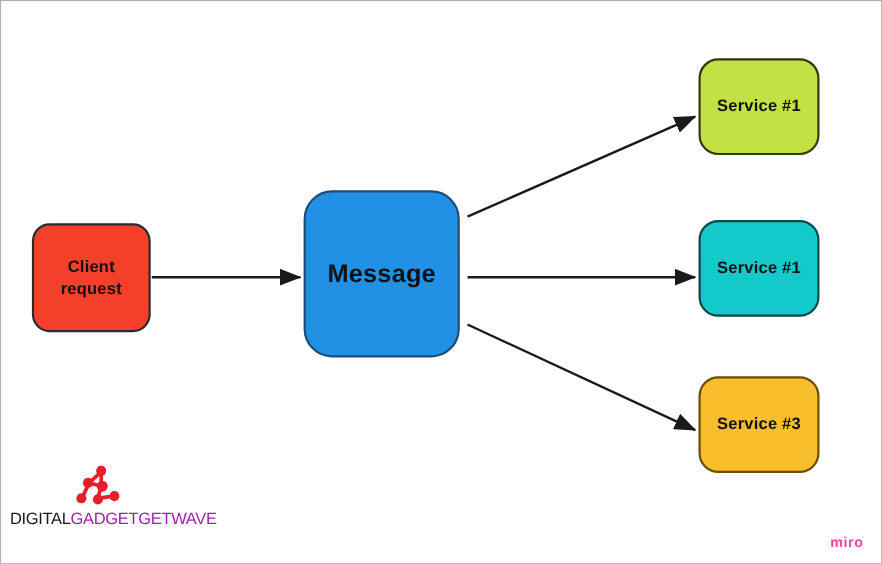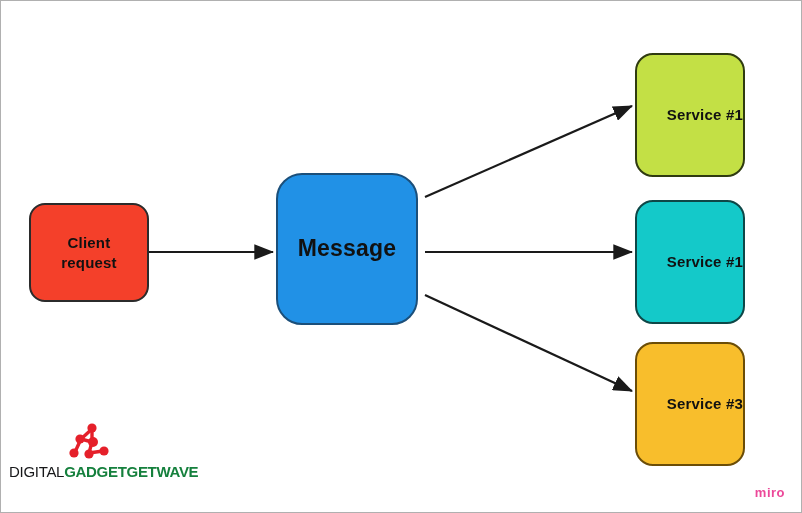--- a/index.html
+++ b/index.html
@@ -28,44 +28,43 @@
     border: 2px solid #1f1f1f;
     box-sizing: border-box;
     color: #111111;
     font-weight: bold;
     line-height: 1.3;
     letter-spacing: 0.2px;
   }
   .node-client {
     left: 28px;
     top: 202px;
-    width: 120px;
+    width: 108px;
     height: 99px;
     border-radius: 16px;
     background: #F4402A;
     border-color: #2b2b2b;
     font-size: 15px;
   }
   .node-broker {
     left: 275px;
     top: 172px;
     width: 142px;
     height: 152px;
     border-radius: 26px;
     background: #2191E6;
     border-color: #1b4f7a;
     font-size: 23px;
   }
   .node-service {
     width: 110px;
-    height: 124px;
+    height: 88px;
     border-radius: 18px;
     left: 634px;
     font-size: 15px;
-    justify-content: flex-end;
   }
   .node-service-1 {
     top: 52px;
     background: #C3E045;
     border-color: #2f3b10;
   }
   .node-service-2 {
     top: 199px;
     background: #14C9C9;
     border-color: #0e4747;
@@ -107,22 +106,22 @@
     width: 170px;
     font-size: 15px;
     letter-spacing: -0.3px;
     white-space: nowrap;
   }
   #logo-text .lt-bold {
     font-weight: normal;
     color: #17181a;
   }
   #logo-text .lt-light {
-    font-weight: bold;
-    color: #15803d;
+    font-weight: normal;
+    color: #a21caf;
     margin-top: 48px;
   }
   #miro-mark {
     position: absolute;
     right: 16px;
     bottom: 12px;
     font-size: 13px;
     color: #ec4899;
     letter-spacing: 0.5px;
     font-weight: bold;

